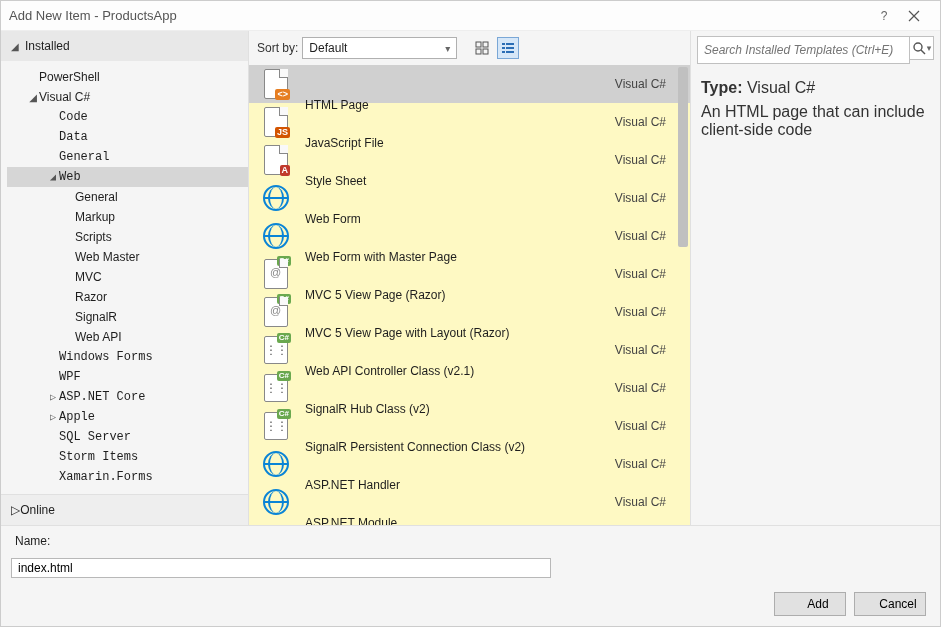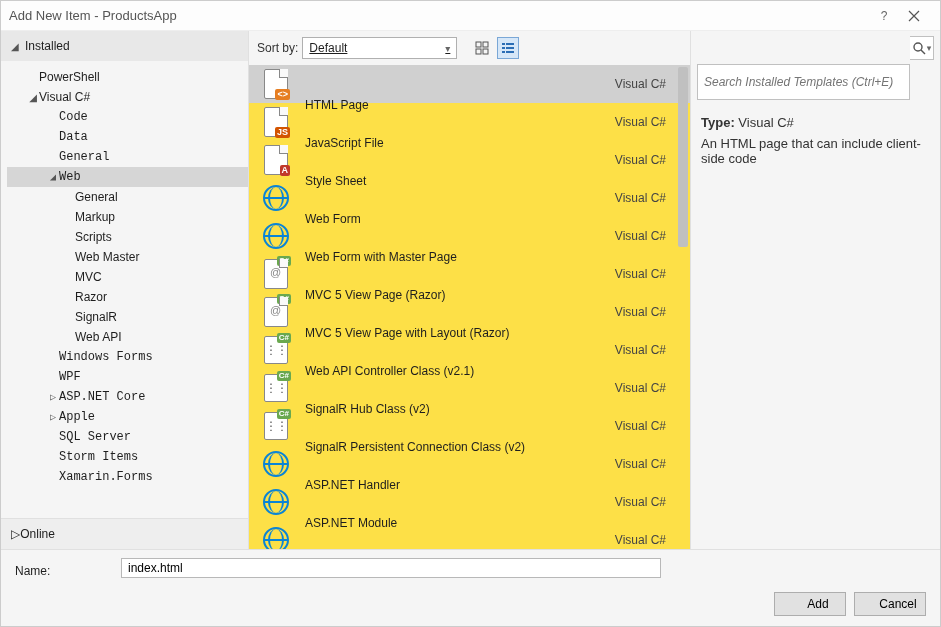--- a/index.html
+++ b/index.html
@@ -18,47 +18,47 @@
   .tree { padding: 6px 0 6px 6px; overflow-y: auto; flex: 1; }
   .tree-item { padding: 3px 4px 3px 4px; cursor: pointer; white-space: nowrap; display:flex; align-items:center; }
   .tree-item.selected { background: #d6d6d6; }
   .tree .chev { display:inline-block; width:12px; color:#555; font-size:10px; text-align:center; }
   .tree .spacer { display:inline-block; width:12px; }
   .tree .lvl1 { padding-left: 20px; }
   .tree .lvl2 { padding-left: 40px; font-family: Liberation Mono, monospace; }
   .tree .lvl3 { padding-left: 56px; }
   .online-header { padding: 8px 10px; background: #eeeeee; display:flex; align-items:center; cursor:pointer; border-top:1px solid #e0e0e0; }
   
-  .center-pane { flex: 1; display: flex; flex-direction: column; min-width: 0; background: #fde047; }
+  .center-pane { flex: 1; display: flex; flex-direction: column; min-width: 0; background: #fef9c3; }
   .center-toolbar { height: 34px; display: flex; align-items: center; padding: 4px 6px; gap: 4px; background: #f5f5f5; }
   .sortlabel { color: #333; margin-left:2px; }
-  .sortbox { border: 1px solid #b0b0b0; background: #fff; height: 22px; width: 155px; display:flex; align-items:center; padding:0 6px; font-size:12px; justify-content:space-between; cursor:pointer;text-decoration:underline; }
+  .sortbox { border: 1px solid #b0b0b0; background: #fff; height: 22px; width: 155px; display:flex; align-items:center; padding:0 6px; font-size:12px; justify-content:space-between; cursor:pointer; }
   .sortbox .dd { color:#666; font-size:10px; }
   .view-btn { width: 22px; height: 22px; border: 1px solid transparent; display:flex; align-items:center; justify-content:center; cursor:pointer; color:#444; }
   .view-btn.active { border-color: #7aa7d6; background: #d6e7f8; }
   .view-btn svg { display:block; }
   
   .template-list { flex: 1; overflow-y: auto; position:relative; }
   .template-row { height: 38px; display: flex; align-items: center; padding: 0 18px 0 8px; cursor: pointer; }
   .template-row.selected { background: #d0d0d0; }
   .tmpl-icon { width: 30px; height: 30px; margin: 0 14px 0 4px; display:flex; align-items:center; justify-content:center; }
   .tmpl-name { flex: 1; color: #1e1e1e; margin-top: 42px; }
   .tmpl-lang { color: #444; font-size: 12px; margin-right: 6px;}
   .scrollbar-thumb { position:absolute; right:2px; top:2px; width:10px; height:180px; background:#c0c0c0; border-radius:2px; }
 
   .right-pane { width: 250px; border-left: 1px solid #e0e0e0; display:flex; flex-direction:column; background:#f5f5f5; }
   .search-wrap { padding: 5px 6px; display:flex; }
-  .search-box { flex:1; height:36px; border:1px solid #c0c0c0; background:#fff; padding:0 6px; font-size:12px; font-style:italic; color:#888;margin-top:28px; }
+  .search-box { flex:1; height:28px; border:1px solid #c0c0c0; background:#fff; padding:0 6px; font-size:12px; font-style:italic; color:#888; }
   .search-btn { width:24px; height:24px; border:1px solid #c0c0c0; border-left:none; background:#fff; display:flex; align-items:center; justify-content:center; cursor:pointer; }
-  .desc-pane { padding: 10px 10px; font-size:13px; color:#333; }
+  .desc-pane { padding: 10px 10px; font-size:16px; color:#333; }
   .desc-pane .type-line { margin-bottom:6px; }
   .desc-pane .type-label { font-weight:bold; }
   
   .bottom-area { border-top: 1px solid #e0e0e0; background:#f5f5f5; padding: 8px 10px 10px 10px; }
-  .name-row { display:flex; align-items:flex-end; gap:10px; margin-bottom: 14px; }
+  .name-row { display:flex; align-items:flex-start; gap:10px; margin-bottom: 14px; flex-direction: column; }
   .name-label { width: 100px; padding-left:4px; }
   .name-input { width: 540px; height: 20px; border:1px solid #b8b8b8; padding:0 6px; font-size:12px; background:#fff; }
   .button-row { display:flex; justify-content:flex-end; gap:8px; padding-right:4px; }
   .dlg-btn { min-width: 72px; height: 24px; border:1px solid #adadad; background:#e1e1e1; font-size:12px; cursor:pointer;padding-left:16px; }
 
   
   .doc-icon { width:24px; height:30px; border:1.5px solid #888; border-radius:2px; position:relative; background:#fff; }
   .doc-icon::after { content:""; position:absolute; top:-1px; right:-1px; width:8px; height:8px; background:#f9f9f9; border-left:1.5px solid #888; border-bottom:1.5px solid #888; }
   .doc-badge { position:absolute; bottom:-2px; right:-3px; font-size:9px; font-weight:bold; padding:0 2px; border-radius:2px; color:#fff; line-height:11px; }
   .globe-icon { width:26px; height:26px; border:2px solid #0a84d6; border-radius:50%; position:relative; }

